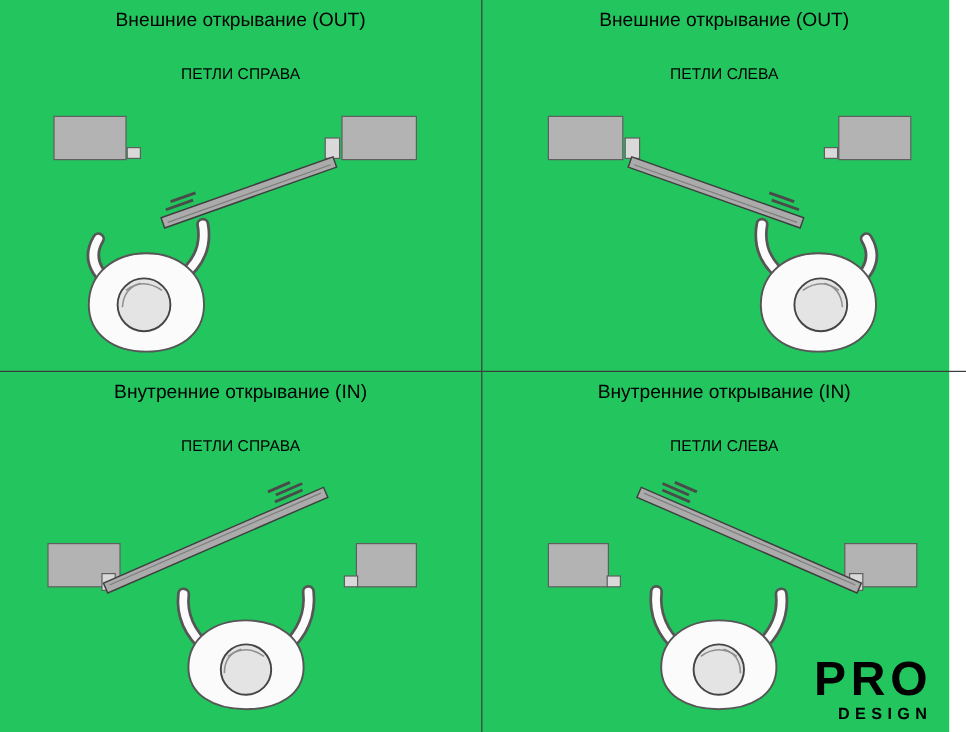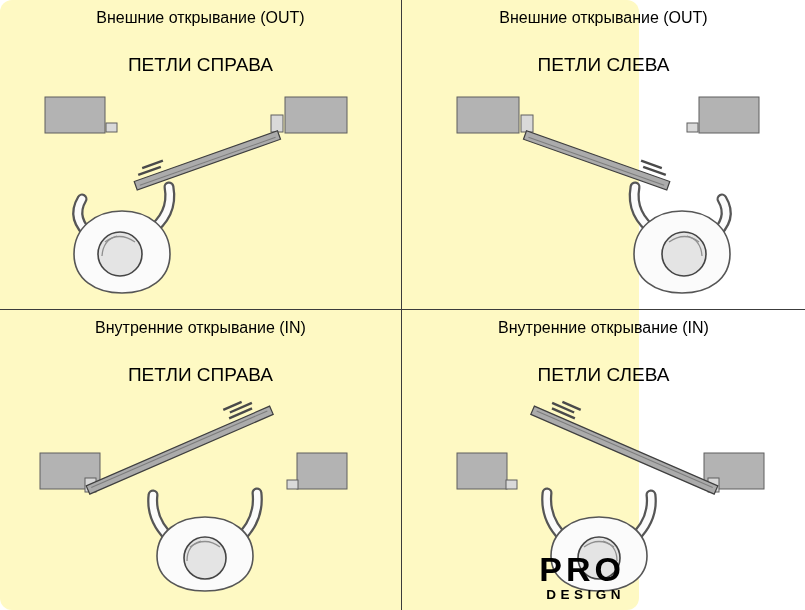--- a/index.html
+++ b/index.html
@@ -2,57 +2,57 @@
 <html><head>
 <meta charset="utf-8">
 <style>
   * { margin:0; padding:0; box-sizing:border-box; }
   body {
     font-family: "Liberation Sans", "DejaVu Sans", sans-serif;
     background:#ffffff;
     width:805px; height:610px;
     overflow:hidden;
   }
-  .page { position:relative; width:639px; height:610px; background:#fef9c3;border-radius:12px; }
+  .page { position:relative; width:791px; height:610px; background:#22c55e; }
   .grid {
     display:grid;
     grid-template-columns:402px 403px;
     grid-template-rows:310px 300px;
     width:805px; height:610px;
   }
   .quad { position:relative; }
   .quad.q-tl { border-right:1px solid #3c3c3c; border-bottom:1px solid #3c3c3c; }
   .quad.q-tr { border-bottom:1px solid #3c3c3c; }
   .quad.q-bl { border-right:1px solid #3c3c3c; }
   .q-title {
     margin-top:9px;
     text-align:center;
     font-size:16px;
     color:#000;
   }
   .q-sub {
     margin-top:27px;
     text-align:center;
-    font-size:19px;
+    font-size:13px;
     color:#000;
   }
   .diag { position:absolute; left:0; bottom:0; display:block; }
   .diag.top { width:402px; height:220px; }
   .diag.bottom { width:402px; height:215px; }
   .diag.flip { transform:scaleX(-1); }
   .logo {
     position:absolute;
     right:14px; bottom:9px;
     color:#000;
     text-align:left;
     line-height:1;
     z-index:5;
   }
   .logo-pro {
-    font-size:34px;
+    font-size:40px;
     font-weight:bold;
     letter-spacing:4px;
   }
   .logo-design {
     font-size:13.5px;
     font-weight:bold;
     letter-spacing:4.5px;
     margin-top:2px;
     text-align:right;
   }

